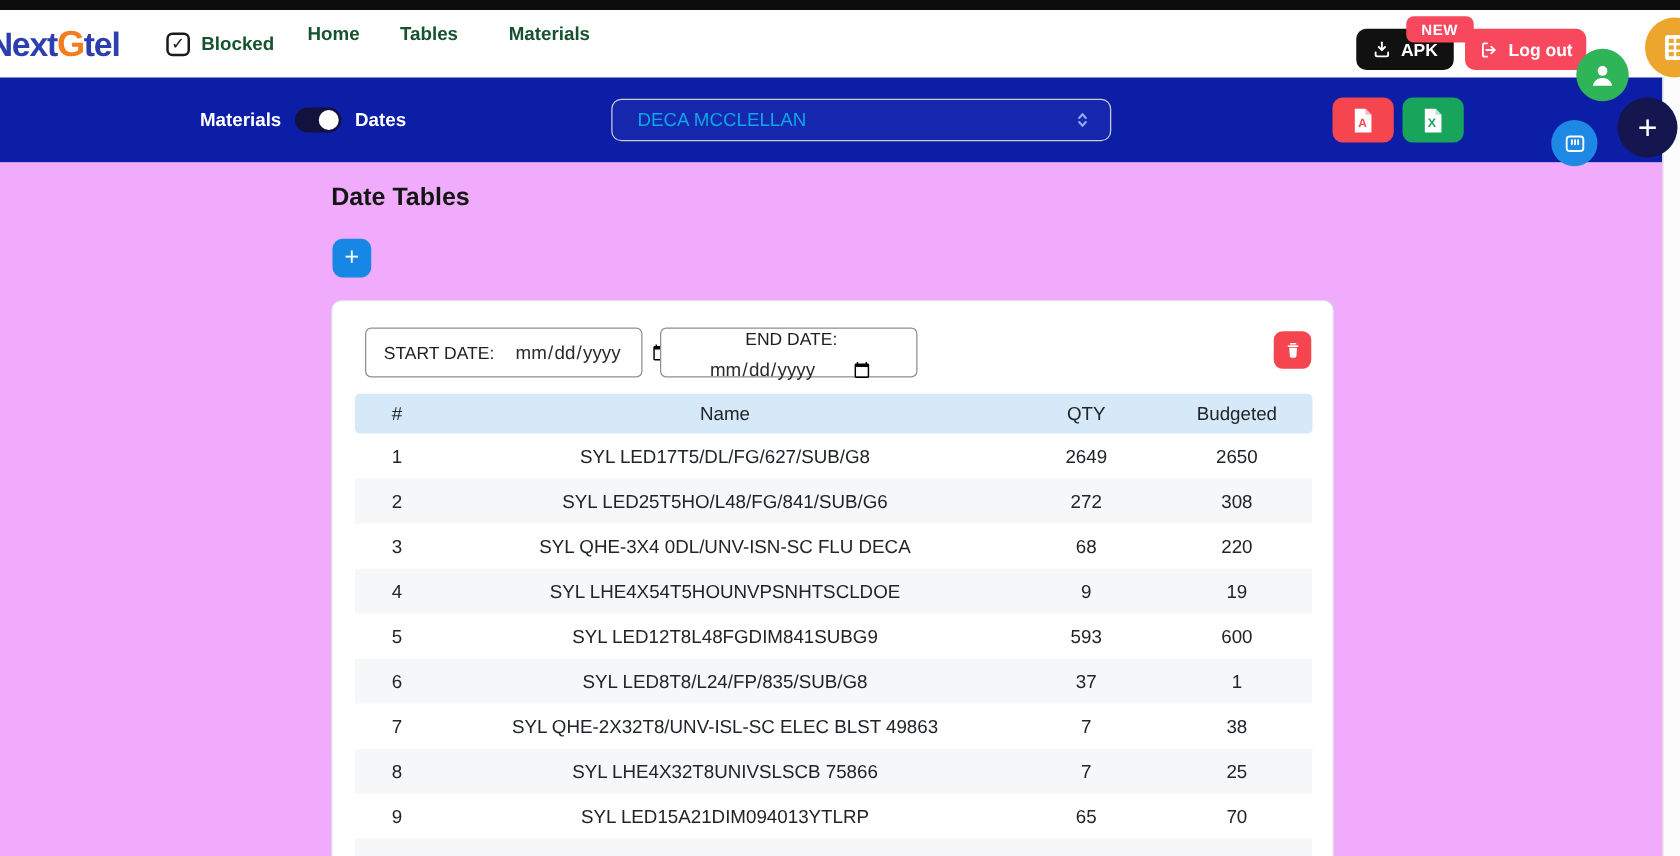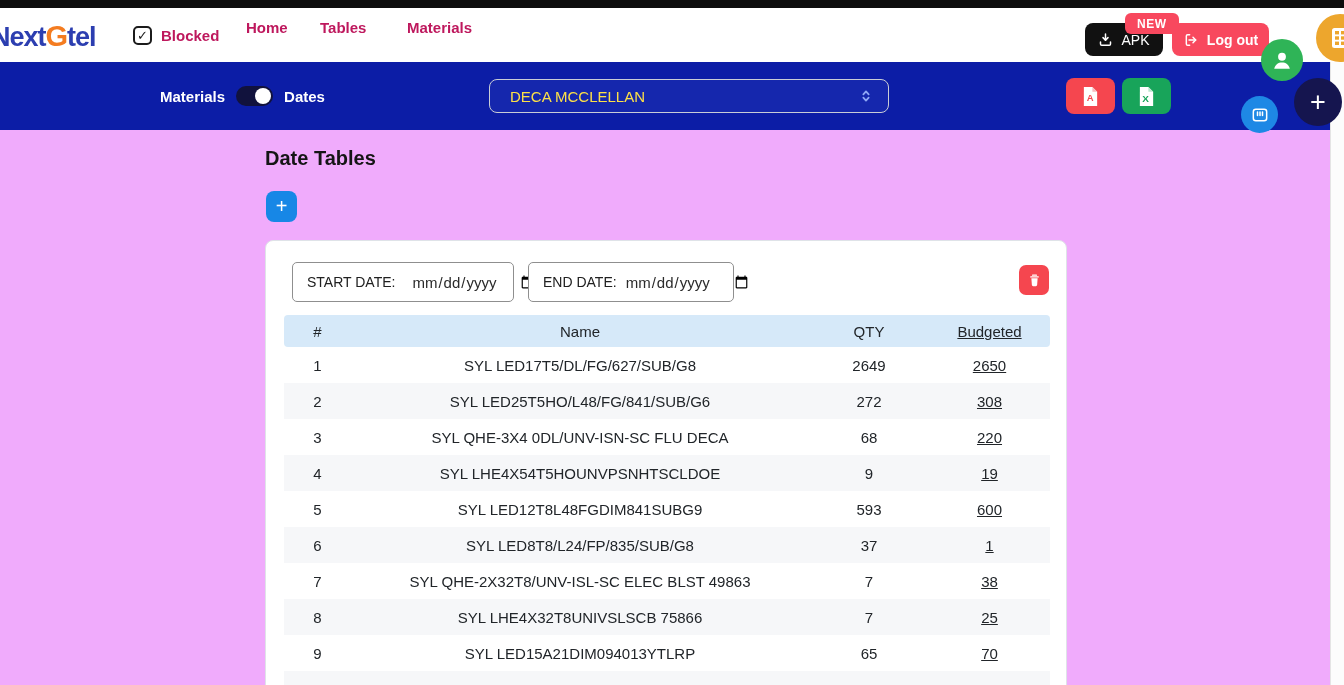--- a/index.html
+++ b/index.html
@@ -9,35 +9,35 @@
 
   
   .top-strip { position:absolute; left:0; top:0; width:1344px; height:8px; background:#0d0d0d; }
 
   
   .navbar { position:absolute; left:0; top:8px; width:1344px; height:54px; background:#ffffff; }
   .logo { position:absolute; left:-9px; top:12px; font-weight:800; font-size:27px; letter-spacing:-1px; color:#2c3eb0; white-space:nowrap; }
   .logo .accent { color:#f47c20; font-size:29px; }
   .blocked-group { position:absolute; left:133px; top:0; height:54px; display:flex; align-items:center; gap:9px; }
   .checkbox { width:19px; height:19px; border:2px solid #1b1b1b; border-radius:5px; display:flex; align-items:center; justify-content:center; font-size:13px; font-weight:700; color:#1b1b1b; background:#fff; }
-  .nav-label, .nav-link { font-size:15px; font-weight:600; color:#be185d; }
+  .nav-label, .nav-link { font-size:15px; font-weight:600; color:#14532d; }
   .nav-link { position:absolute; top:0; height:39px; display:flex; align-items:center; cursor:pointer; }
   .nav-home { left:246px; } .nav-reports { left:320px; } .nav-materials { left:407px; } .nav-users { left:505px; }
 
-  .apk-btn { position:absolute; left:1085px; top:15px; width:78px; height:33px; background:#111111; border:none; border-radius:8px; color:#fff; display:flex; align-items:center; justify-content:center; gap:8px; font-size:14px; font-weight:400; cursor:pointer; }
+  .apk-btn { position:absolute; left:1085px; top:15px; width:78px; height:33px; background:#111111; border:none; border-radius:8px; color:#fff; display:flex; align-items:center; justify-content:center; gap:8px; font-size:14px; font-weight:700; cursor:pointer; }
   .new-badge { position:absolute; left:1125px; top:5px; height:21px; padding:0 12px; background:#f8485e; border-radius:6px; color:#fff; font-size:12px; font-weight:800; display:flex; align-items:center; z-index:10; letter-spacing:.5px; }
   .logout-btn { position:absolute; left:1172px; top:15px; width:97px; height:33px; background:#f8485e; border:none; border-radius:8px; color:#fff; display:flex; align-items:center; justify-content:center; gap:8px; font-size:14px; font-weight:600; cursor:pointer; }
 
   
   .blue-bar { position:absolute; left:0; top:62px; width:1330px; height:68px; background:#0c1da6; }
   .mode-toggle { position:absolute; left:160px; top:0; height:68px; display:flex; align-items:center; gap:11px; color:#ffffff; }
   .mode-toggle .t-label { font-size:15px; font-weight:600; color:#ffffff; }
   .switch { width:37px; height:20px; background:#11123d; border-radius:10px; position:relative; cursor:pointer; }
   .switch .knob { position:absolute; right:2px; top:2px; width:16px; height:16px; border-radius:50%; background:#ffffff; }
-  .store-select { position:absolute; left:489px; top:17px; width:400px; height:34px; background:#1527ad; border:1px solid #c9cdd6; border-radius:8px; color:#fde047; font-size:15px; display:flex; align-items:center; padding:0 14px 0 20px; cursor:pointer;justify-content:center; }
+  .store-select { position:absolute; left:489px; top:17px; width:400px; height:34px; background:#1527ad; border:1px solid #c9cdd6; border-radius:8px; color:#0ea5e9; font-size:15px; display:flex; align-items:center; padding:0 14px 0 20px; cursor:pointer;justify-content:center; }
   .store-select .val { flex:1; }
   .exp-btn { position:absolute; top:16px; width:49px; height:36px; border:none; border-radius:8px; display:flex; align-items:center; justify-content:center; cursor:pointer; }
   .pdf-btn { left:1066px; background:#f5464f; }
   .xls-btn { left:1122px; background:#18a45a; }
 
   
   .scroll-track { position:absolute; left:1330px; top:62px; width:14px; height:623px; background:#fcfcfc; border-left:1px solid #e4e4e4; }
 
   
   .circle { position:absolute; border-radius:50%; display:flex; align-items:center; justify-content:center; z-index:50; cursor:pointer; }
@@ -48,32 +48,32 @@
 
   
   .main { position:absolute; left:0; top:130px; width:1330px; height:555px; background:#f0abfc; }
   .page-title { position:absolute; left:265px; top:17px; font-size:20px; font-weight:700; color:#151515; }
   .add-btn { position:absolute; left:266px; top:61px; width:31px; height:31px; background:#1787e6; border:none; border-radius:8px; color:#fff; font-size:20px; display:flex; align-items:center; justify-content:center; cursor:pointer; }
 
   .card { position:absolute; left:265px; top:110px; width:802px; height:600px; background:#ffffff; border:1px solid #dfe3e8; border-radius:8px; }
   .date-box { position:absolute; top:21px; height:40px; border:1px solid #8f8f8f; border-radius:5px; display:flex; align-items:center; padding:0 10px 0 14px; gap:8px; background:#fff; }
   .date-box .d-label { font-size:14px; color:#202020; white-space:nowrap; }
   .start-box { left:26px; width:222px;gap:16px; }
-  .end-box { left:262px; width:206px; }
+  .end-box { left:262px; width:206px;flex-direction:column; }
   .date-input { border:none; outline:none; background:transparent; font-family:inherit; font-size:15px; color:#2b2b2b; width:138px; }
   .end-box .date-input { width:132px; }
   .trash-btn { position:absolute; left:753px; top:24px; width:30px; height:30px; background:#f5464f; border:none; border-radius:7px; display:flex; align-items:center; justify-content:center; cursor:pointer; }
 
   .table { position:absolute; left:18px; top:74px; width:766px; }
   .t-head { display:flex; height:32px; background:#d6e9f9; border-radius:4px; align-items:center; }
   .t-head > div { font-size:15px; color:#212529; text-align:center; }
   .t-row { display:flex; height:36px; align-items:center; background:#ffffff; }
   .t-rows .t-row:nth-child(even) { background:#f6f7f9; }
   .t-row > div { font-size:15px; color:#212529; text-align:center; }
-  .c-num { width:67px; } .c-name { width:458px; } .c-qty { width:120px; } .c-bud { width:121px;text-decoration:underline; }
+  .c-num { width:67px; } .c-name { width:458px; } .c-qty { width:120px; } .c-bud { width:121px; }
 
   svg { display:block; }
 </style>
 </head>
 <body>
 
 <div id="stage">
 
   <div class="top-strip"></div>
 

